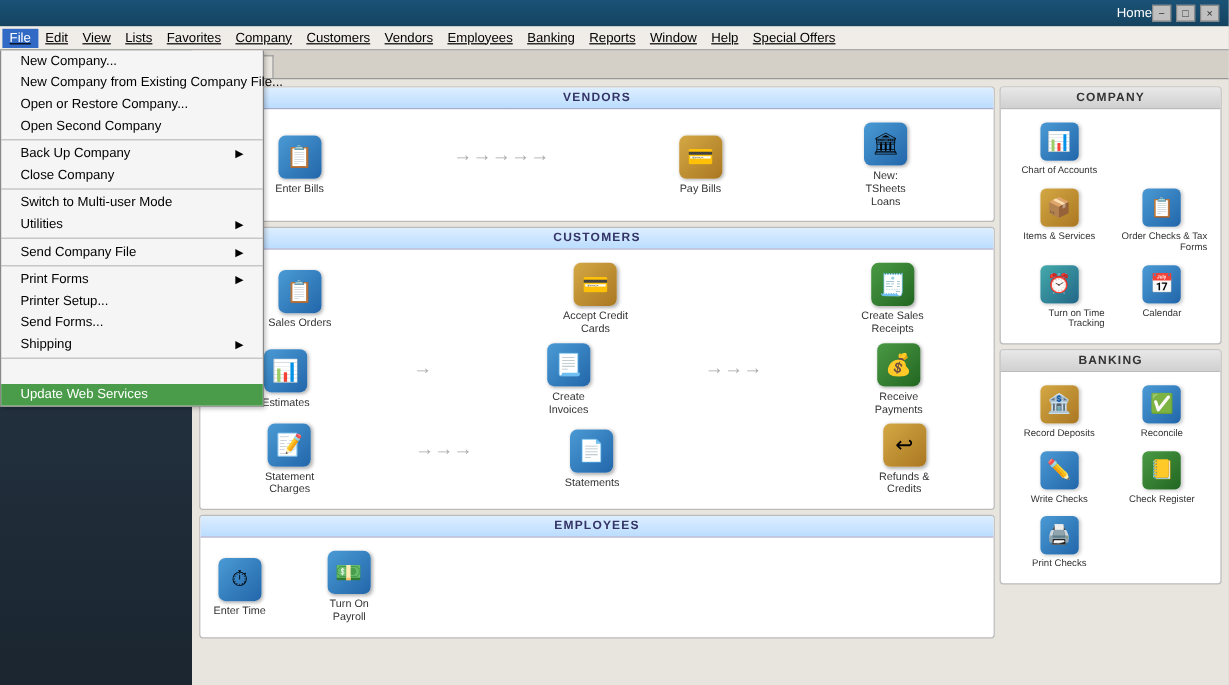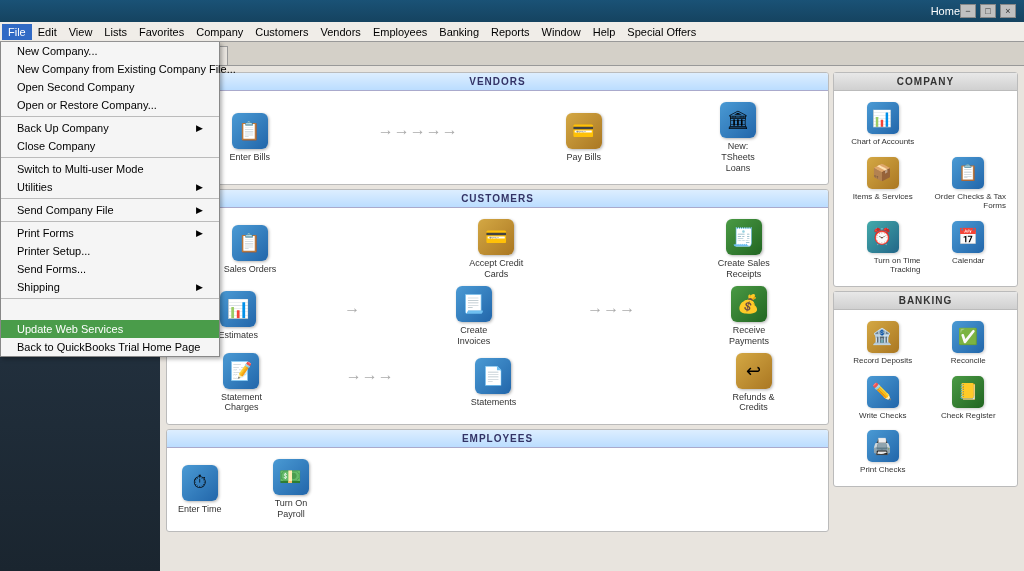--- a/index.html
+++ b/index.html
@@ -29,20 +29,21 @@
 
     
     .menu-bar {
       background: #f0ede8;
       height: 20px;
       display: flex;
       align-items: center;
       padding: 0 2px;
       border-bottom: 1px solid #999;
       position: relative;
+      text-decoration: underline;
     }
     .menu-item {
       padding: 2px 6px;
       font-size: 11px;
       cursor: pointer;
       color: #000;
     }
     .menu-item.active { background: #316ac5; color: white; }
 
     
@@ -331,38 +332,37 @@
   <div class="menu-item">Employees</div>
   <div class="menu-item">Banking</div>
   <div class="menu-item">Reports</div>
   <div class="menu-item">Window</div>
   <div class="menu-item">Help</div>
   <div class="menu-item">Special Offers</div>
 
   <div class="dropdown-menu">
     <div class="dropdown-item">New Company...</div>
     <div class="dropdown-item">New Company from Existing Company File...</div>
+    <div class="dropdown-item">Open or Restore Company...</div>
     <div class="dropdown-item">Open Second Company</div>
-    <div class="dropdown-item">Open or Restore Company...</div>
     <div class="dropdown-separator"></div>
     <div class="dropdown-item">Back Up Company <span class="dropdown-arrow">▶</span></div>
     <div class="dropdown-item">Close Company</div>
     <div class="dropdown-separator"></div>
     <div class="dropdown-item">Switch to Multi-user Mode</div>
     <div class="dropdown-item">Utilities <span class="dropdown-arrow">▶</span></div>
     <div class="dropdown-separator"></div>
     <div class="dropdown-item">Send Company File <span class="dropdown-arrow">▶</span></div>
     <div class="dropdown-separator"></div>
     <div class="dropdown-item">Print Forms <span class="dropdown-arrow">▶</span></div>
     <div class="dropdown-item">Printer Setup...</div>
     <div class="dropdown-item">Send Forms...</div>
     <div class="dropdown-item">Shipping <span class="dropdown-arrow">▶</span></div>
     <div class="dropdown-separator"></div>
     <div class="dropdown-item highlighted">Update Web Services</div>
-    <div class="dropdown-item">Back to QuickBooks Trial Home Page</div>
   </div>
 </div>
 
 <div class="main-layout">
 
   <div class="sidebar">
     <div class="sidebar-nav">
       <div class="sidebar-item">
         <div class="sidebar-icon">🏦</div>
         <span>Bank Feeds</span>

